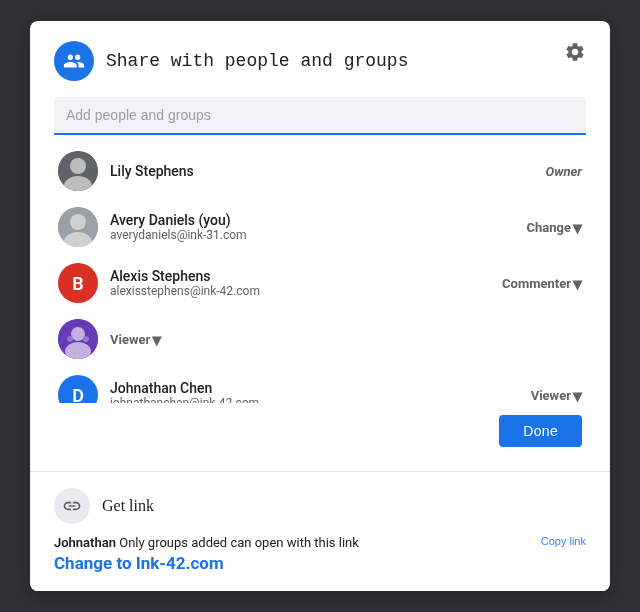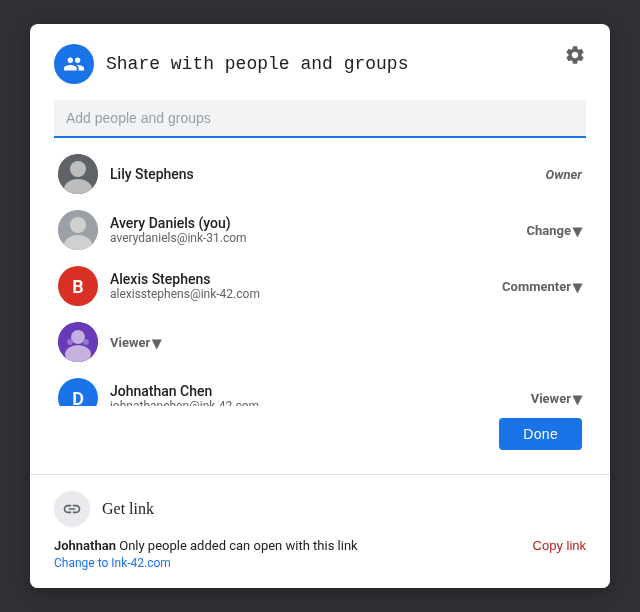--- a/index.html
+++ b/index.html
@@ -211,33 +211,33 @@
       color: #202124;
       max-width: 380px;
       line-height: 1.4;
     }
     .link-description strong {
       font-weight: 600;
     }
     .copy-link-btn {
       background: none;
       border: none;
-      color: #b91c1c;
-      font-size: 13px;
+      color: #3b82f6;
+      font-size: 11px;
       font-weight: 500;
       cursor: pointer;
       white-space: nowrap;
       padding-top: 1px;
     }
     .change-link {
       margin-top: 0;
-      font-size: 12px;
+      font-size: 17px;
       color: #1a73e8;
       cursor: pointer;
-      font-weight: 400;
+      font-weight: 700;
     }
     
     .people-list::-webkit-scrollbar {
       width: 6px;
     }
     .people-list::-webkit-scrollbar-track {
       background: transparent;
     }
     .people-list::-webkit-scrollbar-thumb {
       background: #dadce0;
@@ -360,21 +360,21 @@
         <div class="link-icon-circle">
           <svg width="20" height="20" viewBox="0 0 24 24" fill="#5f6368">
             <path d="M3.9 12c0-1.71 1.39-3.1 3.1-3.1h4V7H7c-2.76 0-5 2.24-5 5s2.24 5 5 5h4v-1.9H7c-1.71 0-3.1-1.39-3.1-3.1zM8 13h8v-2H8v2zm9-6h-4v1.9h4c1.71 0 3.1 1.39 3.1 3.1s-1.39 3.1-3.1 3.1h-4V17h4c2.76 0 5-2.24 5-5s-2.24-5-5-5z"></path>
           </svg>
         </div>
         <span class="link-title">Get link</span>
       </div>
       <div class="link-info-row">
         <div>
           <div class="link-description">
-            <strong>Johnathan</strong><span> Only people added can open with this link</span>
+            <strong>Johnathan</strong><span> Only groups added can open with this link</span>
           </div>
           <div class="change-link">Change to Ink-42.com</div>
         </div>
         <button class="copy-link-btn">Copy link</button>
       </div>
     </div>
   </div>
 </div>
 
 </body></html>

